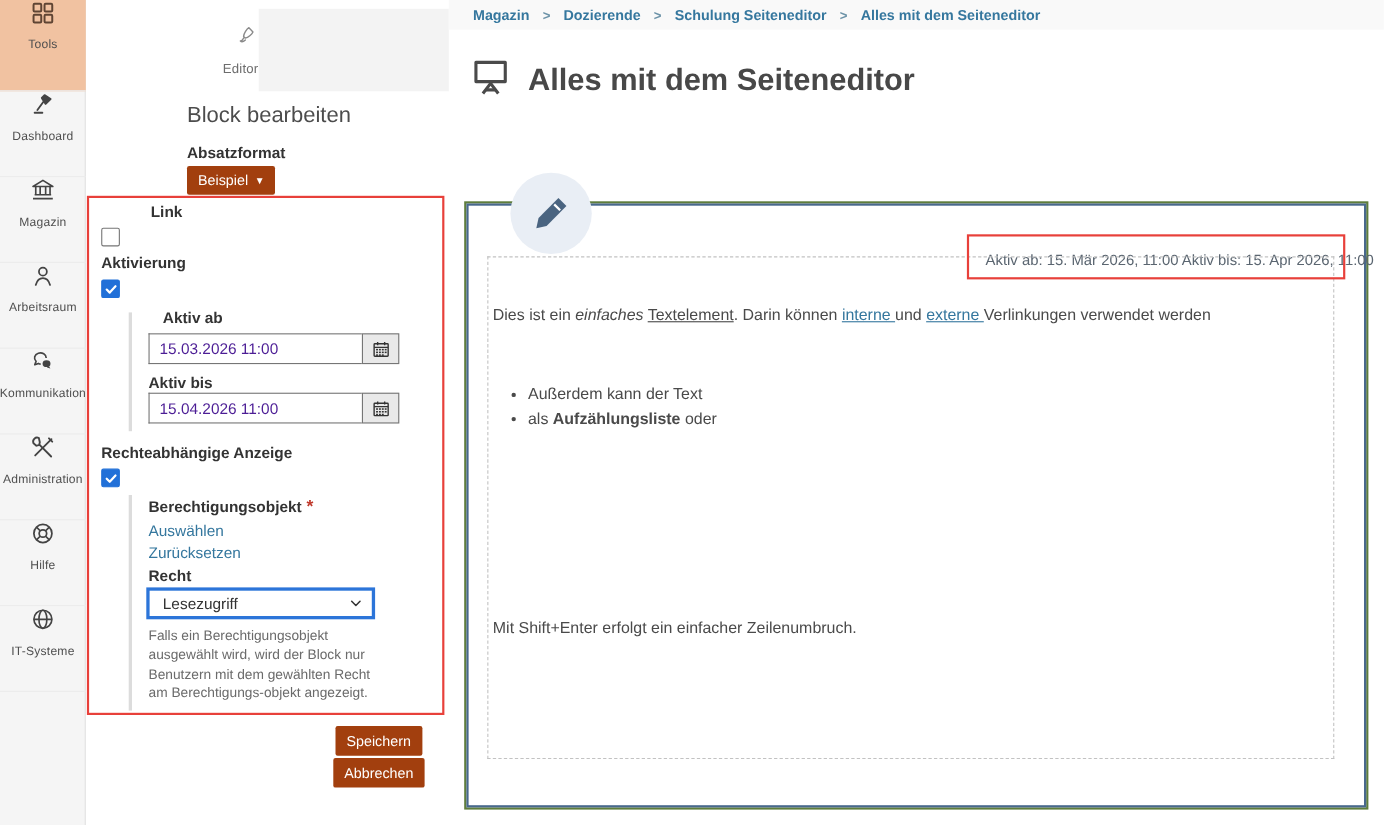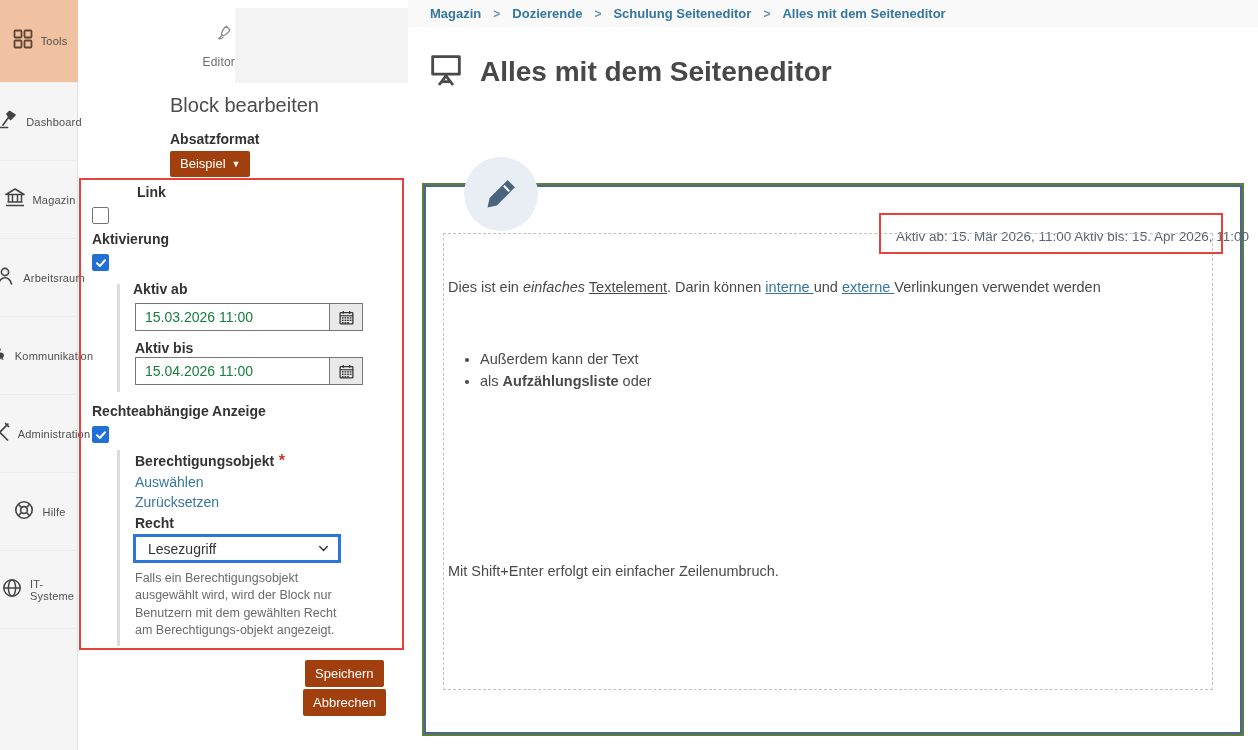--- a/index.html
+++ b/index.html
@@ -3,22 +3,22 @@
 <meta charset="utf-8">
 <style>
   * { margin:0; padding:0; box-sizing:border-box; }
   html,body { width:1258px; height:750px; overflow:hidden; background:#fff;
     font-family:"Liberation Sans", sans-serif; color:#4a4a4a; }
   .abs { position:absolute; }
 
   
   #rail { position:absolute; left:0; top:0; width:78px; height:750px;
     background:#f5f5f5; border-right:1px solid #e2e2e2; z-index:2; }
-  .rail-item { width:78px; display:flex; flex-direction:row; align-items:center;
-    justify-content:center; gap:6px; height:78px; border-bottom:1px solid #ececec;
+  .rail-item { width:78px; display:flex; flex-direction:column; align-items:center;
+    justify-content:flex-start; gap:6px; height:78px; border-bottom:1px solid #ececec;
     cursor:pointer; }
   .rail-item.active { background:#f1c2a1; height:83px; }
   .rail-item svg { width:24px; height:24px; }
   .rail-label { font-size:11px; color:#4f4f4f; letter-spacing:.2px; }
 
   
   #panel { position:absolute; left:78px; top:0; width:330px; height:750px; background:#fff; }
   #panel-gray { position:absolute; left:157px; top:8px; width:243px; height:75px; background:#f3f3f3; }
   #editor-tab { position:absolute; left:90px; top:8px; width:67px; height:75px; background:#fff;
     display:flex; flex-direction:column; align-items:flex-end; justify-content:center; gap:6px; cursor:pointer; }
@@ -38,21 +38,21 @@
 
   .checkbox { width:17px; height:17px; border:1px solid #757575; border-radius:2px;
     background:#fff; display:inline-flex; align-items:center; justify-content:center; cursor:pointer; }
   .checkbox.checked { background:#2170d8; border-color:#2170d8; }
   .checkbox.checked svg { width:12px; height:12px; }
 
   .vbar { position:absolute; width:3px; background:#dcdcdc; }
 
   .date-row { position:absolute; display:flex; }
   .date-input { width:194px; height:28px; border:1px solid #767676; border-right:none;
-    font-size:14px; color:#15803d; padding:0 9px; font-family:"Liberation Sans", sans-serif; background:#fff; }
+    font-size:14px; color:#4c1d95; padding:0 9px; font-family:"Liberation Sans", sans-serif; background:#fff; }
   .cal-btn { width:34px; height:28px; background:#e9e9e9; border:1px solid #767676;
     display:flex; align-items:center; justify-content:center; cursor:pointer; }
   .cal-btn svg { width:17px; height:17px; }
 
   .tlink { color:#35779e; font-size:14px; text-decoration:none; cursor:pointer; }
   .req { color:#c0392b; font-weight:bold; }
 
   #recht-select { position:absolute; left:133px; top:534px; width:208px; height:29px;
     border:3px solid #2c75d9; background:#fff; display:flex; align-items:center;
     justify-content:space-between; padding:0 8px 0 12px; font-size:14px; color:#333; cursor:pointer; }
@@ -190,21 +190,21 @@
 <span class="checkbox abs" style="left:92px; top:207px;"></span>
 
 <div class="abs flabel" style="left:92px; top:231px;">Aktivierung</div>
 <span class="checkbox checked abs" style="left:92px; top:254px;">
     <svg viewBox="0 0 24 24" fill="none" stroke="#fff" stroke-width="4" stroke-linecap="round" stroke-linejoin="round">
       <path d="M4 12.5l5.5 5.5L20 6.5"></path>
     </svg>
   </span>
 
 <div class="vbar" style="left:117px; top:284px; height:108px;"></div>
-<div class="abs flabel" style="left:133px; top:281px;">Aktiv ab</div>
+<div class="abs flabel" style="left:148px; top:281px;">Aktiv ab</div>
 <div class="date-row" style="left:135px; top:303px;">
   <input class="date-input" value="15.03.2026 11:00" style="">
   <span class="cal-btn">
       <svg viewBox="0 0 24 24">
         <rect x="3" y="5" width="18" height="16" rx="1" fill="none" stroke="#333" stroke-width="1.8"></rect>
         <path d="M3 9.5h18" stroke="#333" stroke-width="1.6"></path>
         <path d="M7.5 2.8v4M16.5 2.8v4" stroke="#333" stroke-width="1.8"></path>
         <g fill="#333">
           <rect x="5.5" y="11.5" width="2.4" height="2"></rect>
           <rect x="9.2" y="11.5" width="2.4" height="2"></rect>

